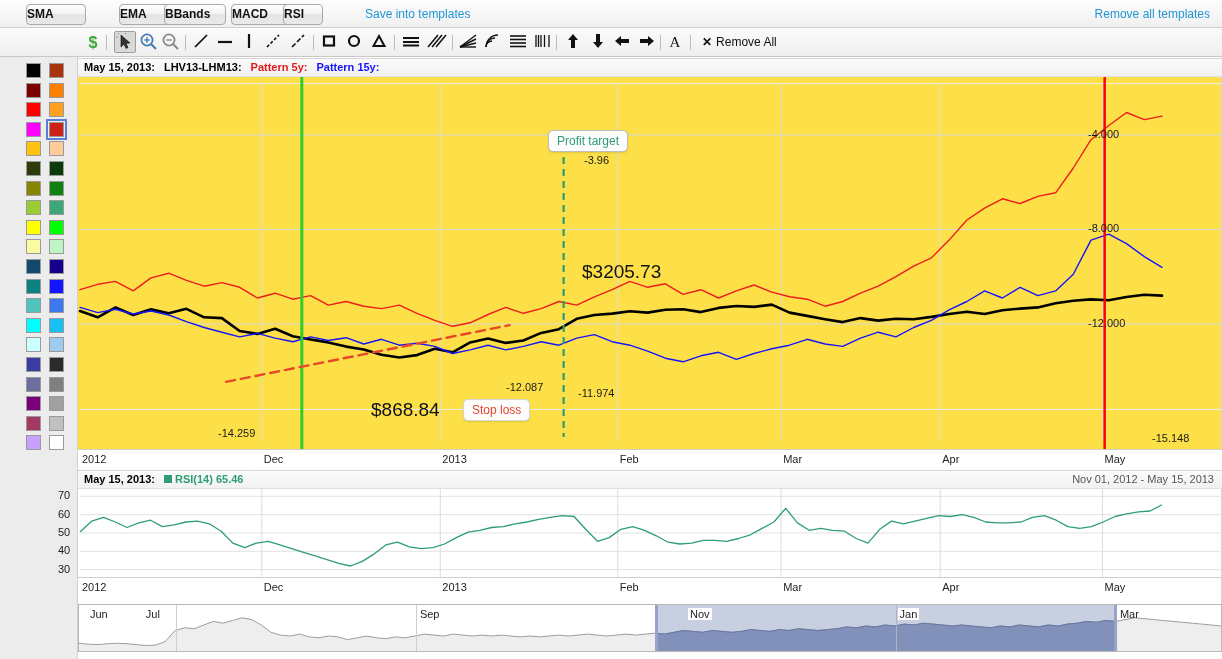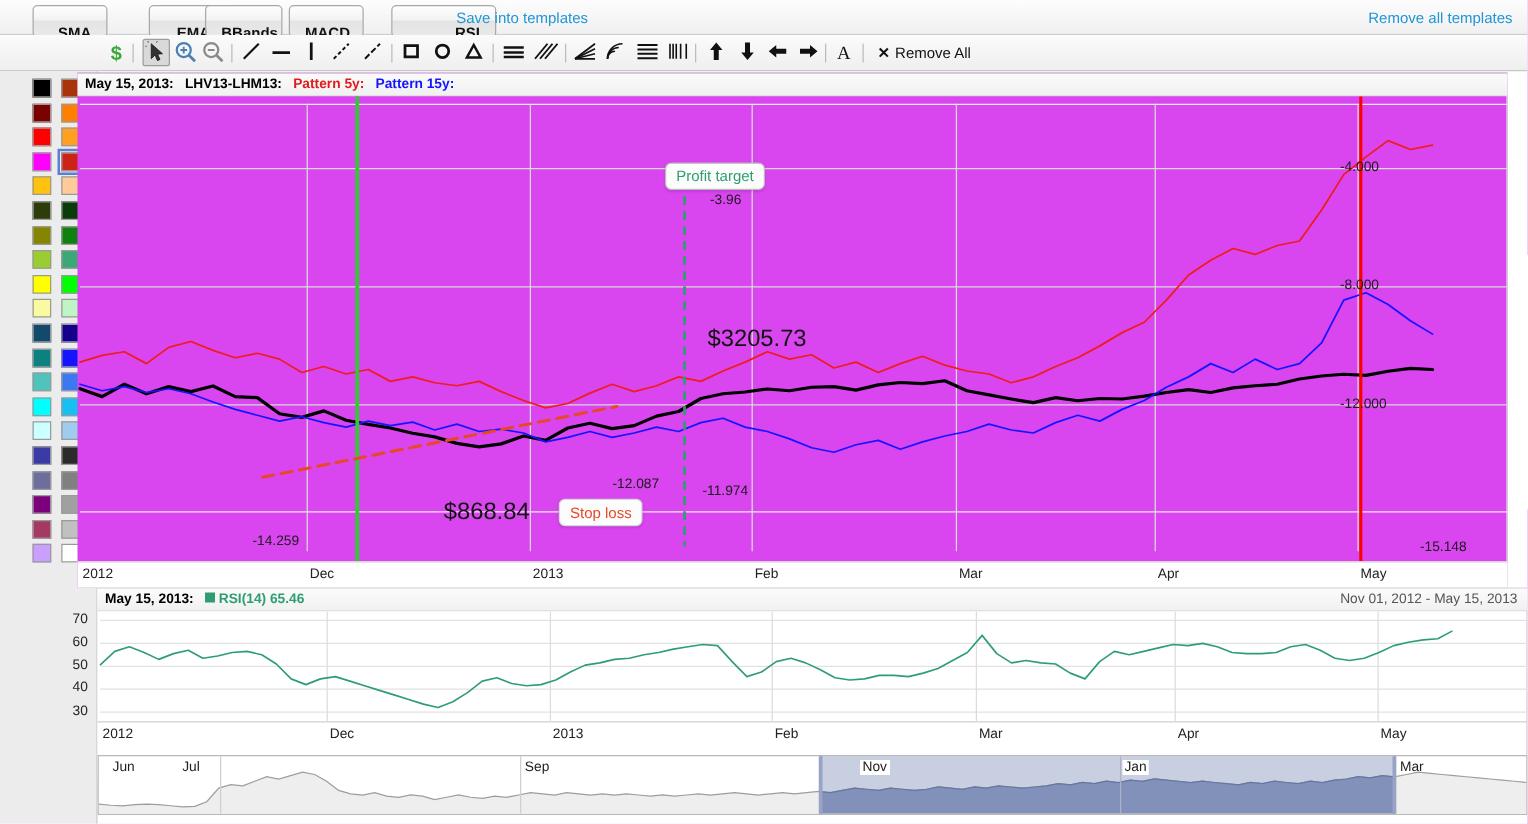--- a/index.html
+++ b/index.html
@@ -18,22 +18,22 @@
     position: absolute; left: 0; top: 0; width: 1222px; height: 28px;
     background: linear-gradient(to bottom, #fdfdfd 0%, #f0f0f0 100%);
     border-bottom: 1px solid #cfcfcf;
   }
   .ind-btn {
     position: absolute; top: 4px; height: 21px;
     background: linear-gradient(to bottom,#fefefe 0%,#f3f3f3 45%,#e4e4e4 50%,#e9e9e9 100%);
     border: 1px solid #a9a9a9;
     border-radius: 4px;
     font-size: 12px; font-weight: bold; color: #111;
-    text-align: right; line-height: 19px;
-    cursor: pointer; padding: 12px;
+    text-align: left; line-height: 19px;
+    cursor: pointer; padding: 0;
     box-shadow: 0 1px 0 rgba(255,255,255,.8) inset;
   }
   #save-templates {
     position: absolute; left: 365px; top: 7px;
     font-size: 12px; color: #2196d6; cursor: pointer;
   }
   #remove-all-ind {
     position: absolute; right: 12px; top: 7px;
     font-size: 12px; color: #2196d6; cursor: pointer;
   }
@@ -63,22 +63,22 @@
     background: #ececec; border-right: 1px solid #d0d0d0;
   }
   .sw {
     position: absolute; width: 15px; height: 15px;
     border: 1px solid #9a9a9a; cursor: pointer;
   }
   .sw.sel { outline: 2px solid #5b7fd4; outline-offset: 1px; }
 
   
   #chart-panel {
-    position: absolute; left: 62px; top: 58px; width: 1144px; height: 412px;
-    background: #d946ef; border: 1px solid #d5d5d5; border-left: none;
+    position: absolute; left: 78px; top: 58px; width: 1144px; height: 412px;
+    background: #fde047; border: 1px solid #d5d5d5; border-left: none;
   }
   #chart-head {
     position: absolute; left: 0; top: 0; width: 1144px; height: 18px;
     background: linear-gradient(to bottom,#fbfbfb,#f1f1f1);
     border-bottom: 1px solid #e0e0e0;
     font-size: 11px; font-weight: bold; white-space: nowrap;
     padding: 2px 0 0 6px; color: #000;
   }
   #chart-head span { margin-right: 9px; }
   #chart-plot {
@@ -146,21 +146,21 @@
 </head>
 <body>
 
 <div id="app">
 
   <div id="indicator-bar">
     <button class="ind-btn" style="left:26px;width:60px;">SMA</button>
     <button class="ind-btn" style="left:94px;width:62px;margin-left:25px;">EMA</button>
     <button class="ind-btn" style="left:164px;width:62px;">BBands</button>
     <button class="ind-btn" style="left:231px;width:60px;">MACD</button>
-    <button class="ind-btn" style="left:313px;width:84px;">RSI</button>
+    <button class="ind-btn" style="left:283px;width:40px;">RSI</button>
     <div id="save-templates">Save into templates</div>
     <div id="remove-all-ind">Remove all templates</div>
   </div>
 
   <div id="tool-bar">
 
     <div class="tool" style="left:82px;">
       <svg width="22" height="22" viewBox="0 0 22 22">
         <text x="11" y="17" font-size="16" font-weight="bold" text-anchor="middle" fill="#3ba83b" font-family="Liberation Sans, sans-serif">$</text>
       </svg>

